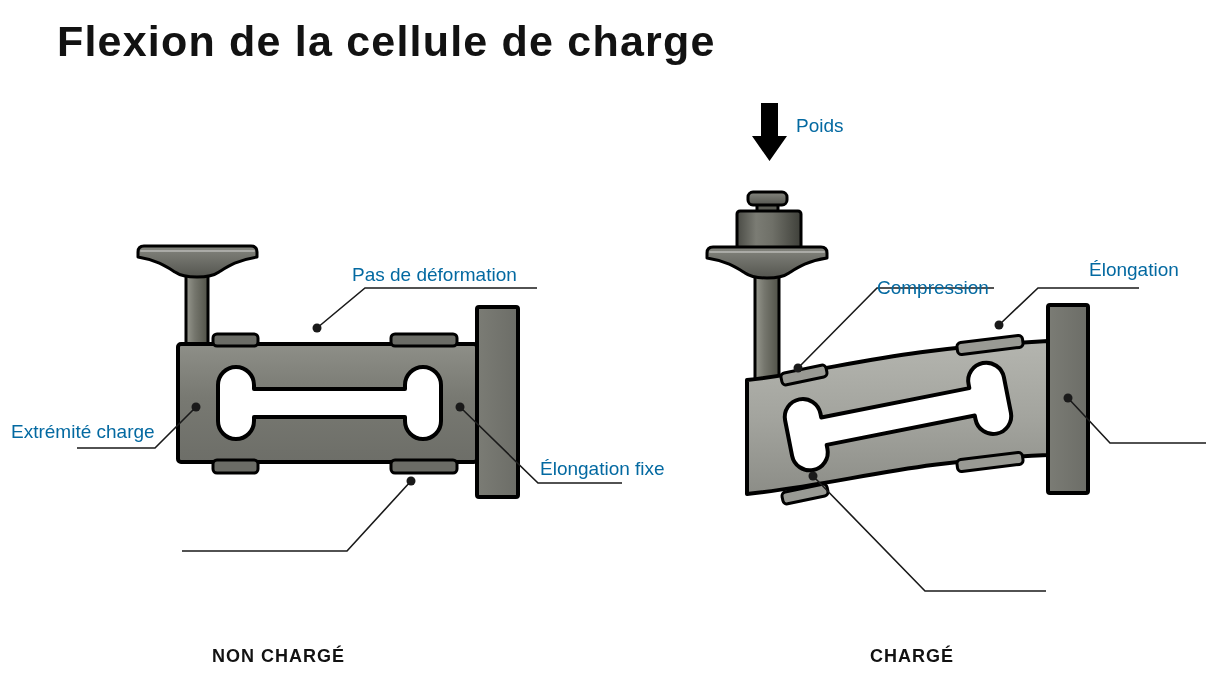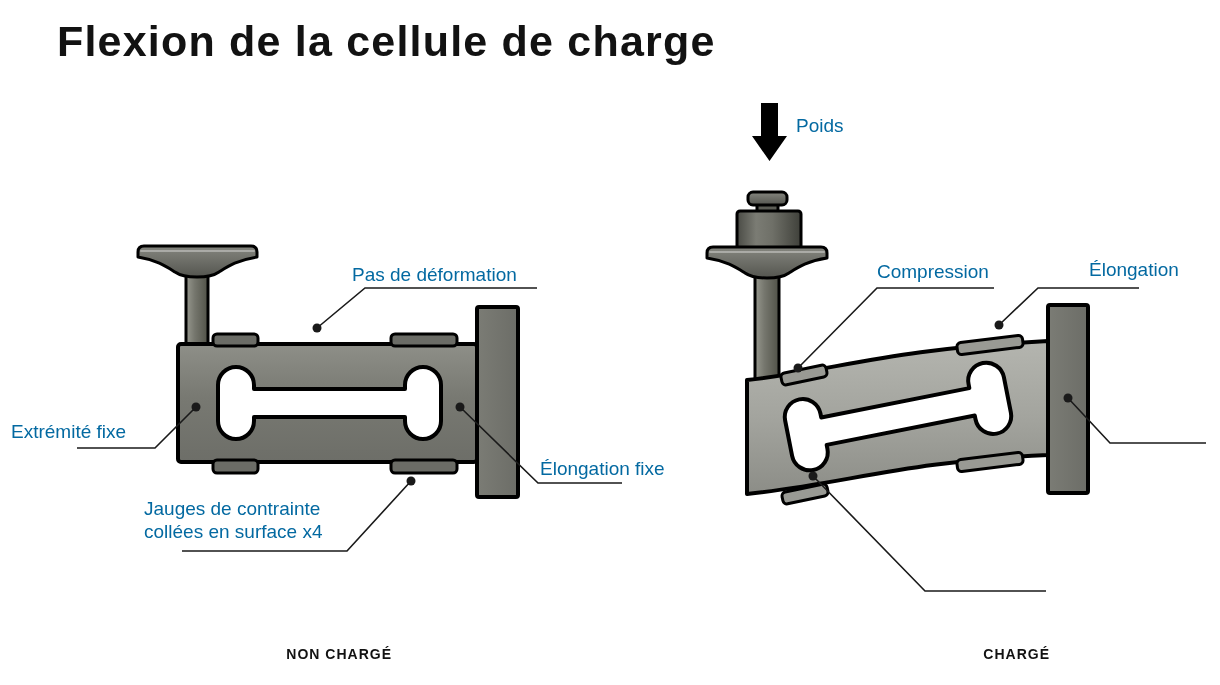--- a/index.html
+++ b/index.html
@@ -25,22 +25,22 @@
     line-height:50px;
     font-weight:bold;
     letter-spacing:1.2px;
     color:#121212;
     white-space:nowrap;
   }
   .caption{
     position:absolute;
     top:646px;
     width:180px;
-    text-align:right;
-    font-size:14px;
+    text-align:left;
+    font-size:18px;
     font-weight:bold;
     letter-spacing:1px;
     color:#121212;
   }
   #caption-unloaded{left:212px;}
   #caption-loaded{left:870px;}
 </style>
 </head>
 <body>
 
@@ -153,24 +153,22 @@
       <circle cx="798" cy="368" r="4.5"></circle>
       <circle cx="999" cy="325" r="4.5"></circle>
       <circle cx="1068" cy="398" r="4.5"></circle>
       <circle cx="813" cy="476" r="4.5"></circle>
     </g>
   </svg>
 
   <div id="title">Flexion de la cellule de charge</div>
 
   <div class="lbl" style="left:352px;top:263px;">Pas de déformation</div>
-  <div class="lbl" style="left:11px;top:420px;">Extrémité fixe</div>
+  <div class="lbl" style="left:11px;top:420px;">Extrémité charge</div>
   <div class="lbl" style="left:540px;top:457px;">Élongation fixe</div>
-  <div class="lbl" style="left:144px;top:497px;">Jauges de contrainte
-collées en surface x4</div>
 
   <div class="lbl" style="left:796px;top:114px;">Poids</div>
-  <div class="lbl" style="left:877px;top:260px;">Compression</div>
+  <div class="lbl" style="left:877px;top:276px;">Compression</div>
   <div class="lbl" style="left:1089px;top:258px;">Élongation</div>
 
   <div class="caption" id="caption-unloaded">NON CHARGÉ</div>
   <div class="caption" id="caption-loaded">CHARGÉ</div>
 </div>
 
 </body></html>

